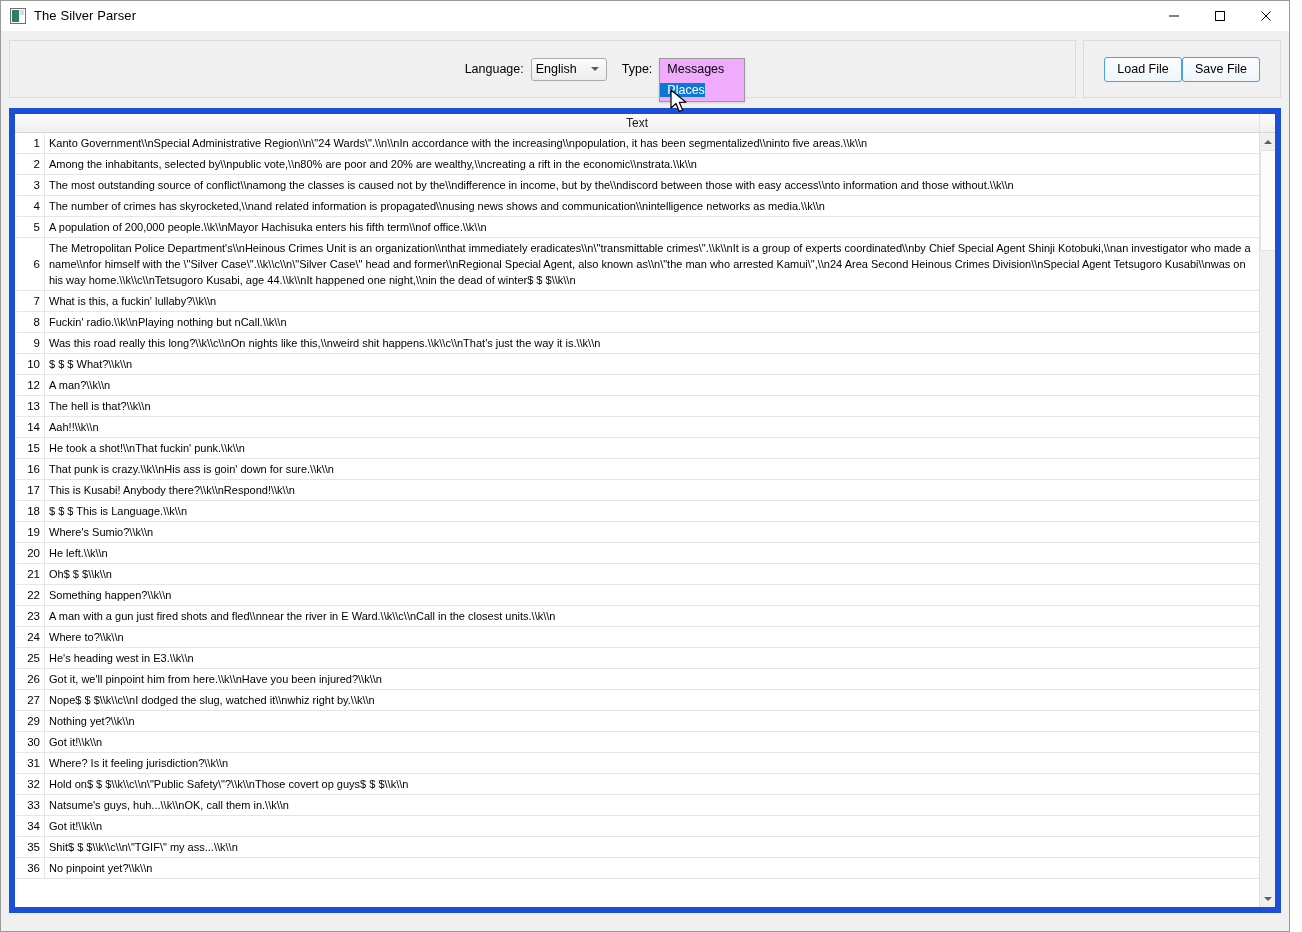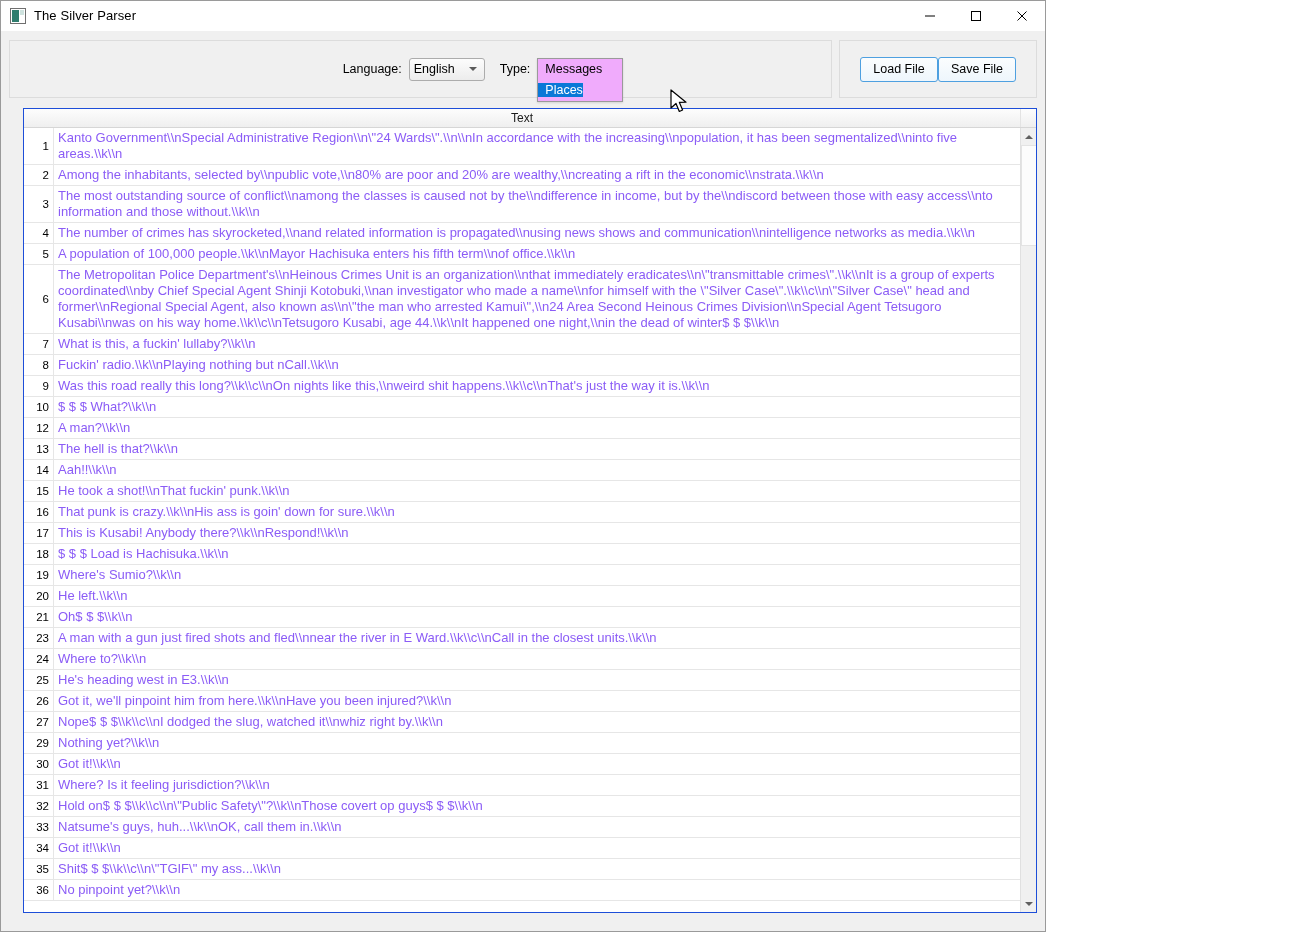--- a/index.html
+++ b/index.html
@@ -5,21 +5,21 @@
   * { box-sizing: border-box; margin: 0; padding: 0; }
   html, body {
     width: 1302px; height: 932px;
     background: #ffffff;
     font-family: "Liberation Sans", sans-serif;
     overflow: hidden;
   }
 
   #app {
     position: relative;
-    width: 1046px; height: 932px;
+    width: 1290px; height: 932px;
     background: #f0f0f0;
     border: 1px solid #9a9a9a;
     display: flex; flex-direction: column; justify-content: flex-end;
   }
 
   
   .titlebar {
     height: 30px; min-height: 30px;
     background: #ffffff;
     display: flex; align-items: center;
@@ -122,22 +122,22 @@
     padding: 0 10px;
     font-family: "Liberation Sans", sans-serif;
     font-size: 12.5px; color: #000;
     border: 1px solid #4ea0e0;
     border-radius: 3px;
     background: linear-gradient(#fbfdfe,#eef6fc);
   }
 
   
   .table-wrap {
-    margin: 0 8px 0 22px;
-    border: 1px solid #1d4ed8;
+    margin: 0 8px 0 8px;
+    border: 6px solid #1d4ed8;
     background: #ffffff;
     flex: 1 1 auto;
     display: flex; flex-direction: column;
     overflow: hidden;
     position: relative;
   }
   .thead {
     height: 19px; min-height: 19px;
     background: linear-gradient(#fdfdfd,#efefef);
     border-bottom: 1px solid #d6d6d6;
@@ -167,21 +167,21 @@
   .row .rn {
     width: 30px; min-width: 30px;
     font-size: 11.5px; color: #000;
     text-align: right; padding-right: 4px;
     display: flex; align-items: center; justify-content: flex-end;
     background: #ffffff;
     border-right: 1px solid #e6e6e6;
   }
   .row .cell {
     flex: 1 1 auto;
-    font-size: 13px; color: #8b5cf6;
+    font-size: 11px; color: #000000;
     padding: 2px 3px 2px 4px;
     line-height: 16px;
     word-break: break-word;
     white-space: pre-wrap;
   }
 
   
   .vscroll {
     width: 16px; min-width: 16px;
     background: #f0f0f0;
@@ -286,21 +286,21 @@
           <div class="row">
             <div class="rn">3</div>
             <div class="cell">The most outstanding source of conflict\\namong the classes is caused not by the\\ndifference in income, but by the\\ndiscord between those with easy access\\nto information and those without.\\k\\n</div>
           </div>
           <div class="row">
             <div class="rn">4</div>
             <div class="cell">The number of crimes has skyrocketed,\\nand related information is propagated\\nusing news shows and communication\\nintelligence networks as media.\\k\\n</div>
           </div>
           <div class="row">
             <div class="rn">5</div>
-            <div class="cell">A population of 100,000 people.\\k\\nMayor Hachisuka enters his fifth term\\nof office.\\k\\n</div>
+            <div class="cell">A population of 200,000 people.\\k\\nMayor Hachisuka enters his fifth term\\nof office.\\k\\n</div>
           </div>
           <div class="row">
             <div class="rn">6</div>
             <div class="cell">The Metropolitan Police Department's\\nHeinous Crimes Unit is an organization\\nthat immediately eradicates\\n\"transmittable crimes\".\\k\\nIt is a group of experts coordinated\\nby Chief Special Agent Shinji Kotobuki,\\nan investigator who made a name\\nfor himself with the \"Silver Case\".\\k\\c\\n\"Silver Case\" head and former\\nRegional Special Agent, also known as\\n\"the man who arrested Kamui\",\\n24 Area Second Heinous Crimes Division\\nSpecial Agent Tetsugoro Kusabi\\nwas on his way home.\\k\\c\\nTetsugoro Kusabi, age 44.\\k\\nIt happened one night,\\nin the dead of winter$ $ $\\k\\n</div>
           </div>
           <div class="row">
             <div class="rn">7</div>
             <div class="cell">What is this, a fuckin' lullaby?\\k\\n</div>
           </div>
           <div class="row">
@@ -334,33 +334,37 @@
           <div class="row">
             <div class="rn">16</div>
             <div class="cell">That punk is crazy.\\k\\nHis ass is goin' down for sure.\\k\\n</div>
           </div>
           <div class="row">
             <div class="rn">17</div>
             <div class="cell">This is Kusabi! Anybody there?\\k\\nRespond!\\k\\n</div>
           </div>
           <div class="row">
             <div class="rn">18</div>
-            <div class="cell">$ $ $ Load is Hachisuka.\\k\\n</div>
+            <div class="cell">$ $ $ This is Language.\\k\\n</div>
           </div>
           <div class="row">
             <div class="rn">19</div>
             <div class="cell">Where's Sumio?\\k\\n</div>
           </div>
           <div class="row">
             <div class="rn">20</div>
             <div class="cell">He left.\\k\\n</div>
           </div>
           <div class="row">
             <div class="rn">21</div>
             <div class="cell">Oh$ $ $\\k\\n</div>
+          </div>
+          <div class="row">
+            <div class="rn">22</div>
+            <div class="cell">Something happen?\\k\\n</div>
           </div>
           <div class="row">
             <div class="rn">23</div>
             <div class="cell">A man with a gun just fired shots and fled\\nnear the river in E Ward.\\k\\c\\nCall in the closest units.\\k\\n</div>
           </div>
           <div class="row">
             <div class="rn">24</div>
             <div class="cell">Where to?\\k\\n</div>
           </div>
           <div class="row">

